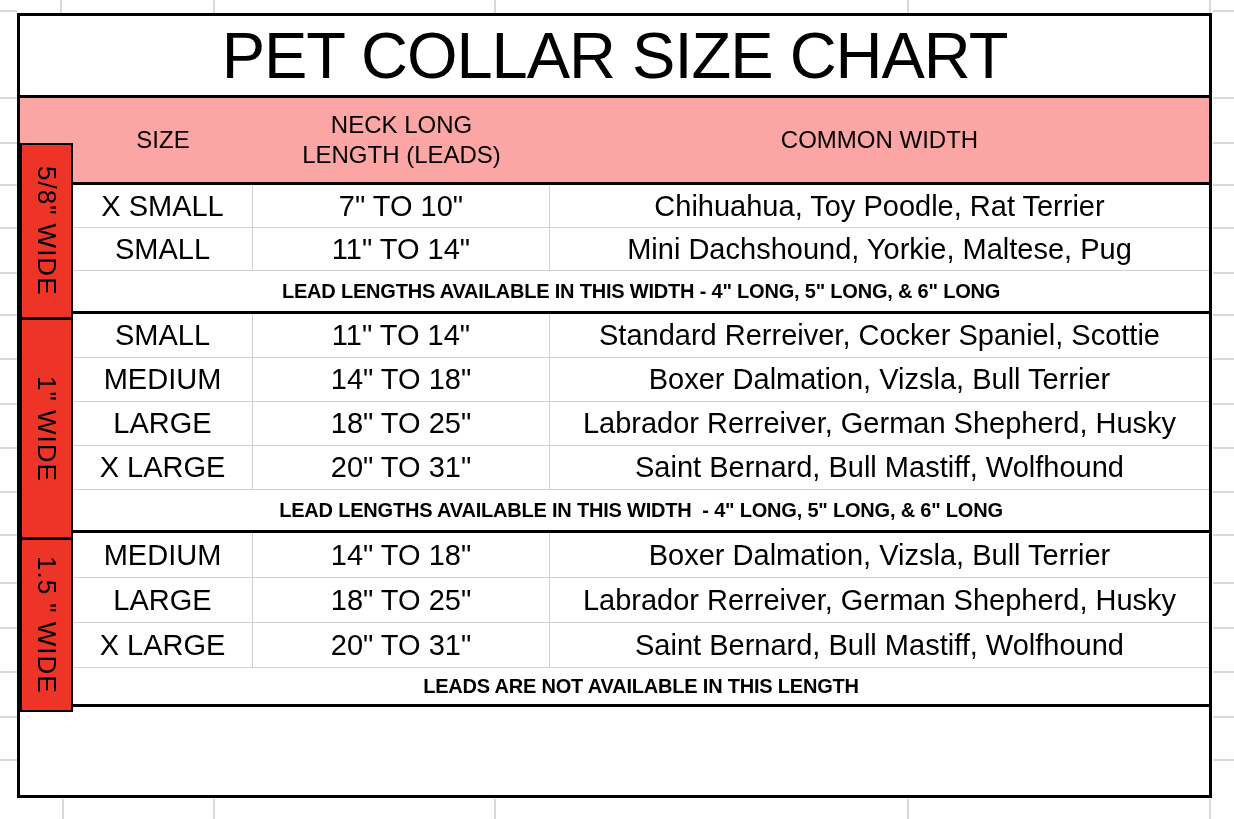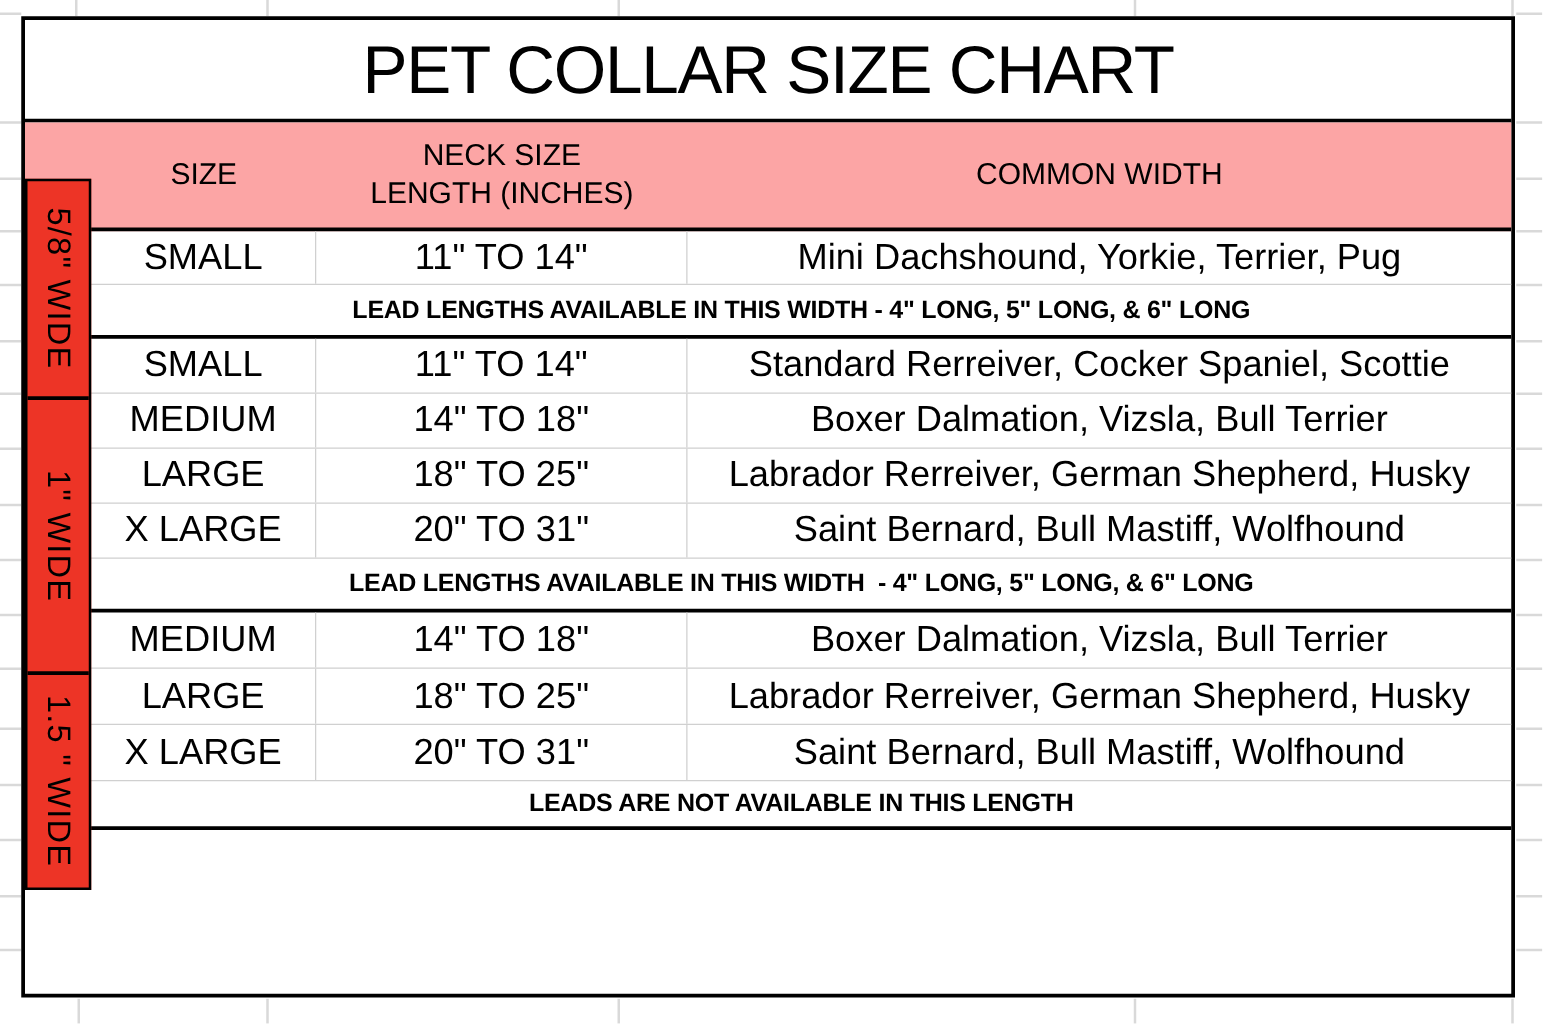--- a/index.html
+++ b/index.html
@@ -12,21 +12,21 @@
   .gl.v{top:0;height:13px;width:2px;}
   .gl.vb{top:799px;height:20px;width:2px;}
 
   
   #table{position:absolute;left:17px;top:13px;width:1195px;height:785px;
          border:3px solid #000;box-sizing:border-box;background:#fff;}
   #flow{position:relative;z-index:1;display:flex;flex-direction:column;width:100%;height:100%;}
 
   .title-row{height:82px;border-bottom:3px solid #000;box-sizing:border-box;
              display:flex;align-items:center;justify-content:center;}
-  .title-row span{font-size:54px;letter-spacing:-1px;white-space:nowrap;}
+  .title-row span{font-size:65px;letter-spacing:-1px;white-space:nowrap;}
 
   .header-row{height:87px;border-bottom:3px solid #000;box-sizing:border-box;
               display:flex;align-items:stretch;}
   .hcell{display:flex;align-items:center;justify-content:center;text-align:center;
          font-size:24px;line-height:30px;}
   .col-strip{width:53px;flex:none;}
   .col-size{width:180px;flex:none;}
   .col-neck{width:297px;flex:none;}
   .col-breeds{flex:1;}
 
@@ -119,33 +119,39 @@
 
       <div class="title-row">
         <span>PET COLLAR SIZE CHART</span>
       </div>
 
       <div class="header-row" style="background:#fca5a5">
         <div class="col-strip"></div>
         <div class="hcell col-size">SIZE</div>
         <div class="hcell col-neck">
           <div>
-              <div>NECK SIZE</div>
-               <div>LENGTH (INCHES)</div>
+              <div>NECK LONG</div>
+               <div>LENGTH (LEADS)</div>
             </div>
         </div>
         <div class="hcell col-breeds">COMMON WIDTH</div>
       </div>
 
       <div class="section s1">
+        <div class="data-row">
+          <div class="col-strip"></div>
+          <div class="cell size col-size">X SMALL</div>
+          <div class="cell neck col-neck">7" TO 10"</div>
+          <div class="cell col-breeds">Chihuahua, Toy Poodle, Rat Terrier</div>
+        </div>
         <div class="data-row">
           <div class="col-strip"></div>
           <div class="cell size col-size">SMALL</div>
           <div class="cell neck col-neck">11" TO 14"</div>
-          <div class="cell col-breeds">Mini Dachshound, Yorkie, Terrier, Pug</div>
+          <div class="cell col-breeds">Mini Dachshound, Yorkie, Maltese, Pug</div>
         </div>
         <div class="lead-row">
           <span>LEAD LENGTHS AVAILABLE IN THIS WIDTH - 4" LONG, 5" LONG, &amp; 6" LONG</span>
         </div>
       </div>
 
       <div class="section s2">
         <div class="data-row">
           <div class="col-strip"></div>
           <div class="cell size col-size">SMALL</div>

